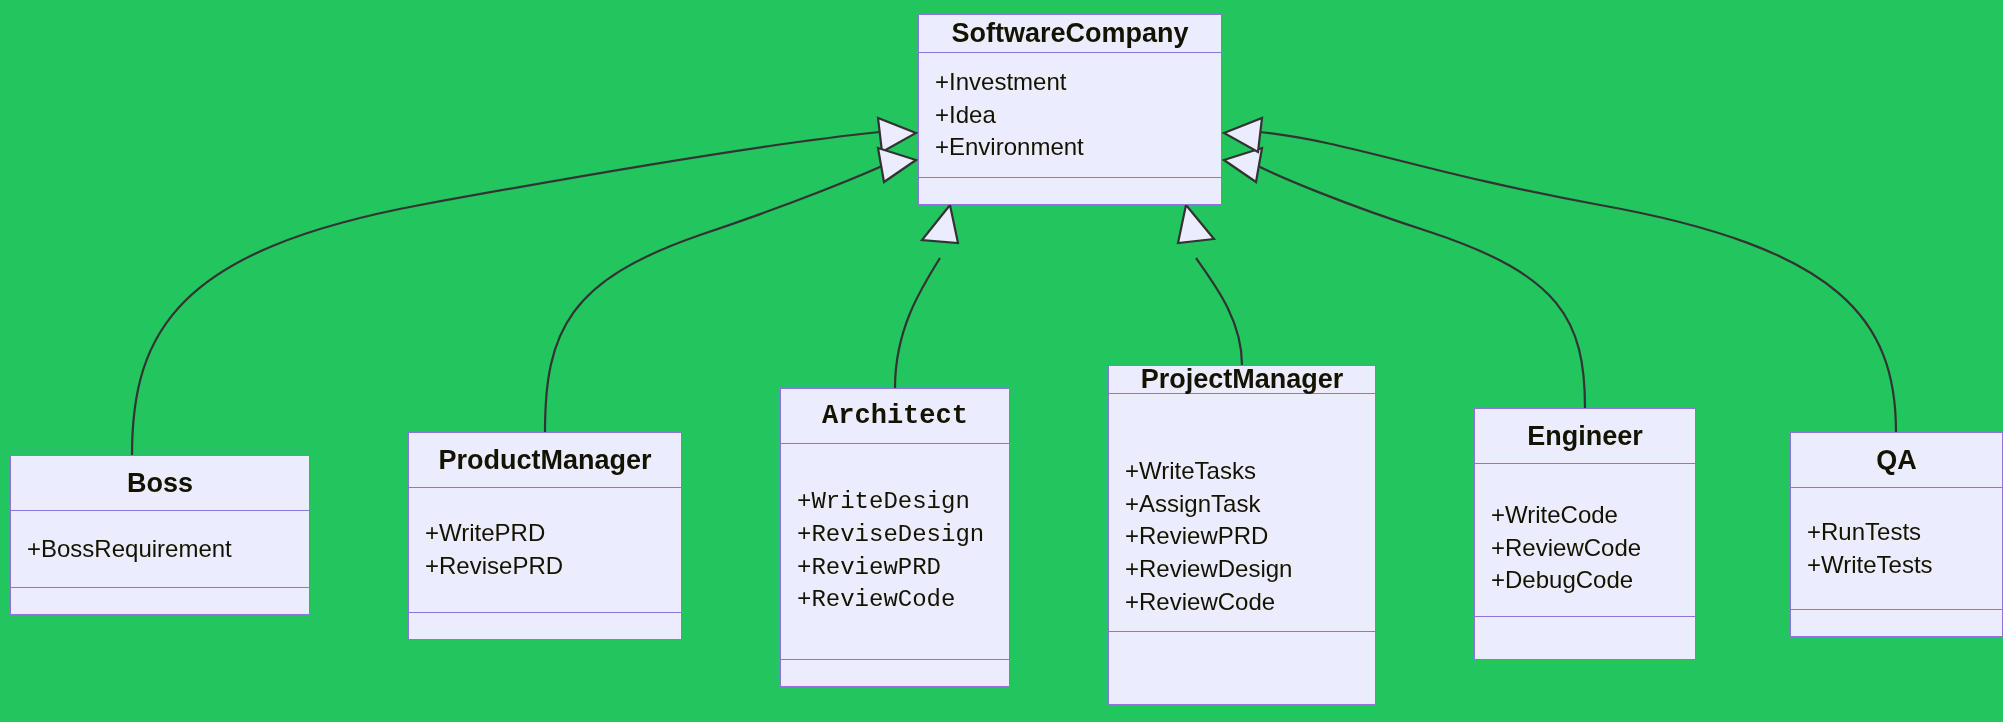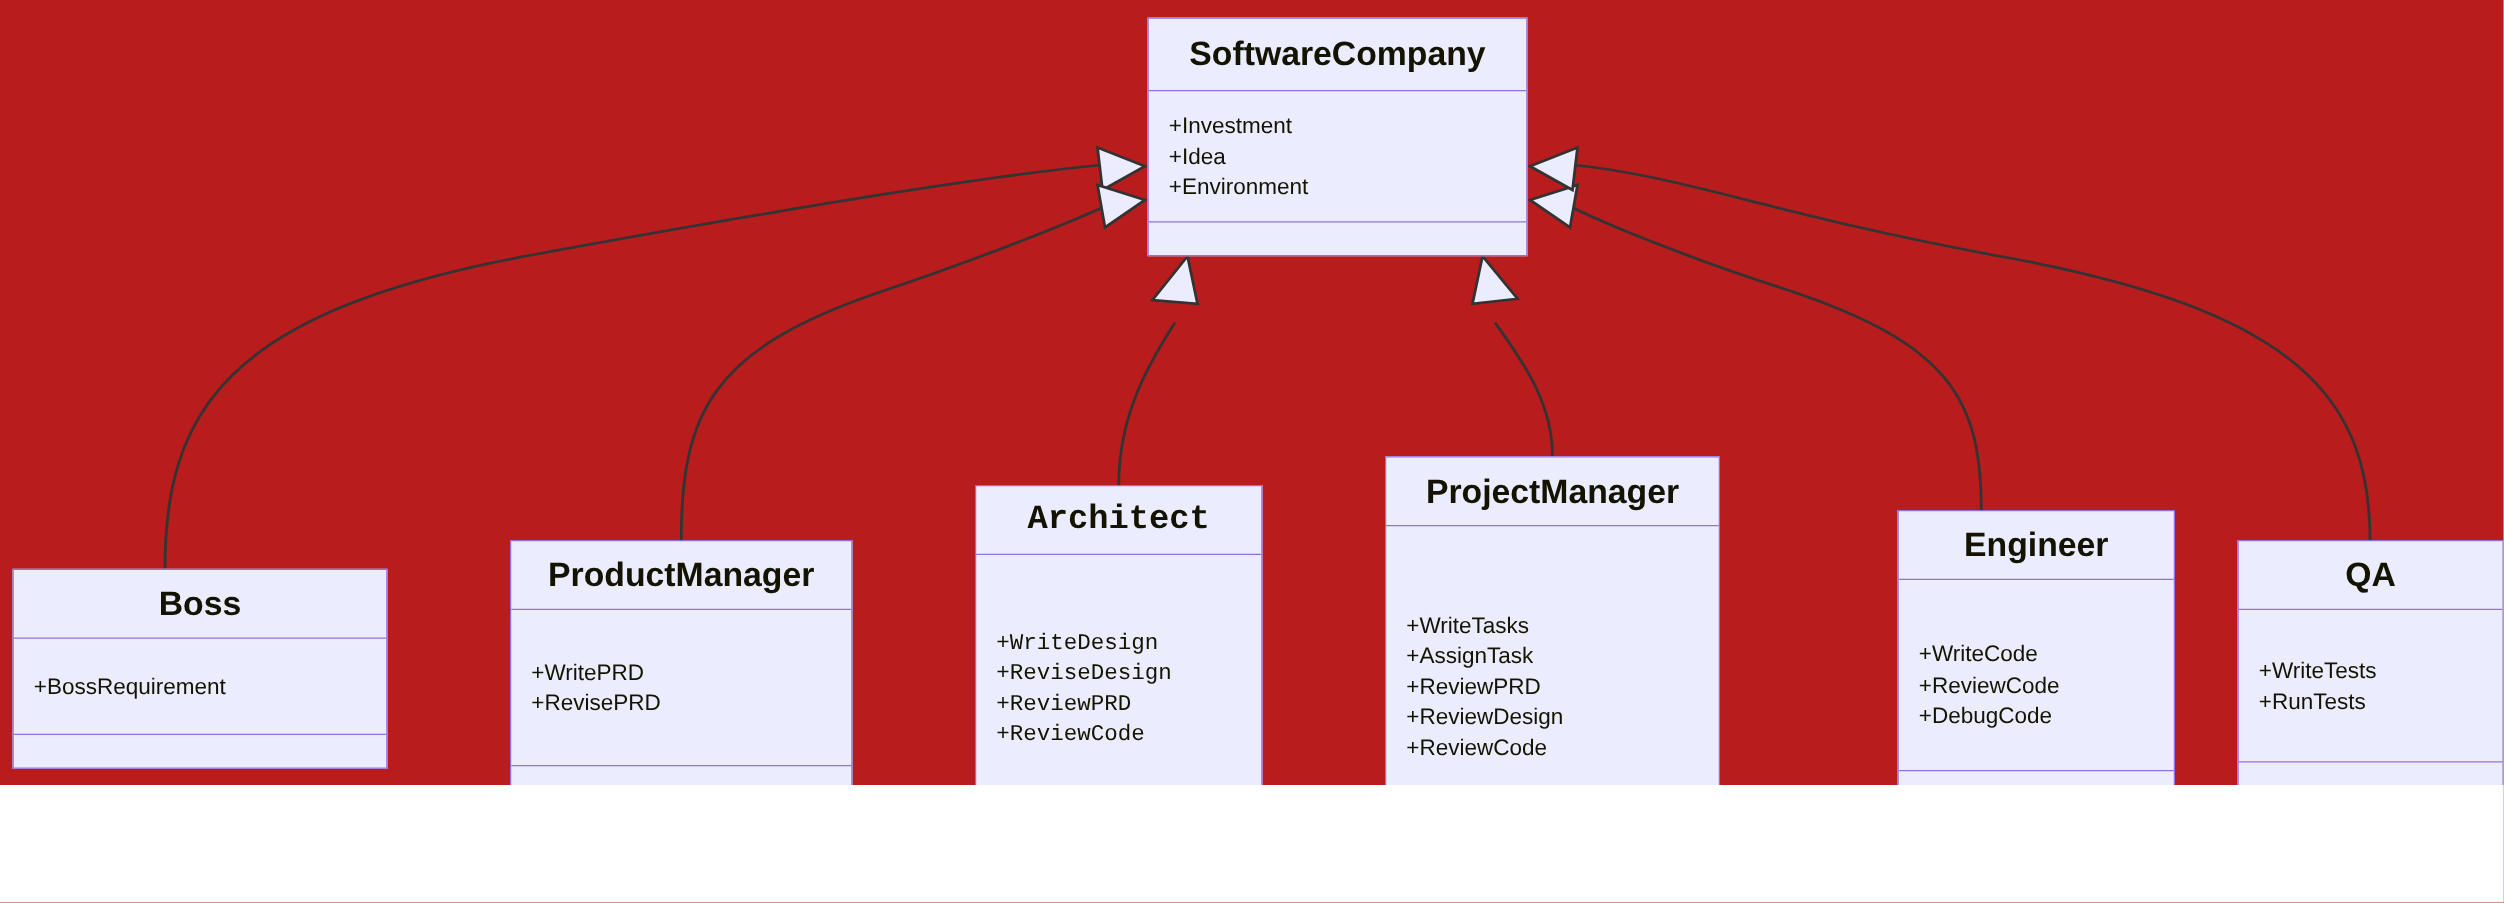--- a/index.html
+++ b/index.html
@@ -7,22 +7,22 @@
     margin: 0;
     padding: 0;
     background: #ffffff;
   }
   body {
     font-family: "Liberation Sans", sans-serif;
   }
   #diagram-root {
     position: relative;
     width: 2003px;
-    height: 628px;
-    background: #b91c1c;
+    height: 722px;
+    background: #22c55e;
     overflow: hidden;
   }
   #edge-layer {
     position: absolute;
     left: 0;
     top: 0;
     width: 2003px;
     height: 722px;
     pointer-events: none;
   }
@@ -56,21 +56,21 @@
   .class-members {
     box-sizing: border-box;
     padding: 13px 14px 13px 16px;
     display: flex;
     flex-direction: column;
     justify-content: center;
     flex: 1 1 auto;
     border-bottom: 1.6px solid #9370DB;
   }
   .member-row {
-    font-size: 18px;
+    font-size: 24px;
     color: #131300;
     line-height: 1.36;
     white-space: nowrap;
   }
   .class-methods {
     box-sizing: border-box;
     height: 26px;
     flex: 0 0 auto;
   }
 </style>
@@ -151,31 +151,31 @@
         <div class="class-title" style="height: 55px;">ProjectManager</div>
         <div class="class-members">
           <div class="member-row">+WriteTasks</div>
           <div class="member-row">+AssignTask</div>
           <div class="member-row">+ReviewPRD</div>
           <div class="member-row">+ReviewDesign</div>
           <div class="member-row">+ReviewCode</div>
         </div>
         <div class="class-methods"></div>
       </div>
-      <div class="uml-class" style="left: 1518px; top: 408px; width: 222px; height: 252px; gap: 16px;">
+      <div class="uml-class" style="left: 1474px; top: 408px; width: 222px; height: 252px; gap: 16px;">
         <div class="class-title" style="height: 55px;">Engineer</div>
         <div class="class-members">
           <div class="member-row">+WriteCode</div>
           <div class="member-row">+ReviewCode</div>
           <div class="member-row">+DebugCode</div>
         </div>
         <div class="class-methods"></div>
       </div>
       <div class="uml-class" style="left: 1790px; top: 432px; width: 213px; height: 205px;">
         <div class="class-title" style="height: 55px;">QA</div>
         <div class="class-members">
+          <div class="member-row">+RunTests</div>
           <div class="member-row">+WriteTests</div>
-          <div class="member-row">+RunTests</div>
         </div>
         <div class="class-methods"></div>
       </div>
     </div>
 </div>
 
 </body></html>

